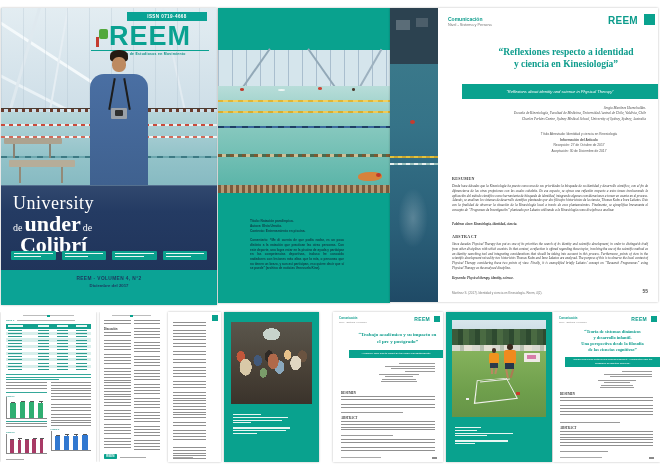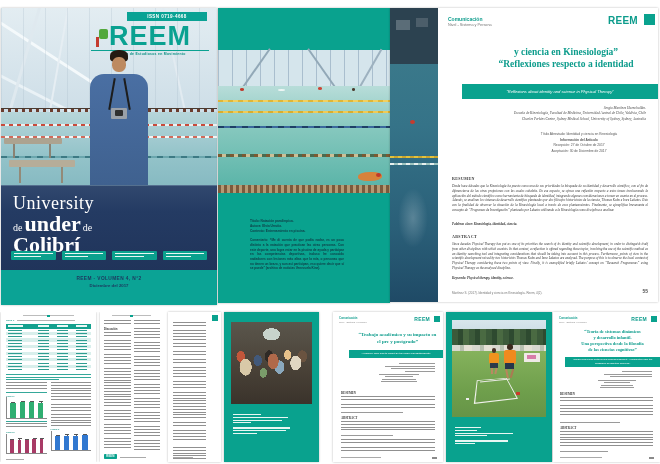--- a/index.html
+++ b/index.html
@@ -91,21 +91,21 @@
     <div class="abs" style="left:0;top:177px;right:0;height:85px;
          background:linear-gradient(180deg,#31486e 0,#243b63 30%,#20345a 100%);border-top:1.5px solid #55708f;"></div>
 
     <div class="abs serif" style="left:12px;top:186px;color:#fff;">
       <div style="font-size:18px;line-height:19px;letter-spacing:.5px;">University</div>
       <div style="display:flex;align-items:baseline;margin-top:1px;">
         <span style="font-size:10px;">de</span>
         <span style="font-size:22px;font-weight:bold;line-height:20px;margin:0 2px;">under</span>
         <span style="font-size:10px;">de</span>
       </div>
-      <div style="font-size:22px;line-height:22px;font-weight:bold;">Colibrí</div>
+      <div style="font-size:22px;line-height:22px;font-weight:bold;text-align:center;">Colibrí</div>
     </div>
 
     <div class="abs" style="left:10px;right:10px;top:243px;display:flex;gap:6px;">
       <div class="chip">
           <div class="ln w" style="height:.9px;"></div>
           <div class="ln w" style="height:.9px;width:70%;"></div>
         </div>
       <div class="chip">
           <div class="ln w" style="height:.9px;"></div>
           <div class="ln w" style="height:.9px;width:60%;"></div>
@@ -173,22 +173,22 @@
     </div>
 
     <div class="abs" style="left:58px;top:8px;">
       <div style="font-size:5px;font-weight:bold;color:#0d9c8c;">Comunicación</div>
       <div style="font-size:3.8px;color:#777;margin-top:1px;">Nivel - Sistema y Persona</div>
     </div>
     <div class="abs mini-logo" style="right:20px;top:7px;font-size:10px;">REEM</div>
     <div class="corner-sq" style="right:3px;top:6px;width:11px;height:11px;"></div>
 
     <div class="abs title-teal" style="left:92px;right:8px;top:38px;text-align:center;font-size:9.5px;line-height:1.3;">
+      <div>“Reflexiones respecto a identidad</div>
       <div>y ciencia en Kinesiología”</div>
-      <div>“Reflexiones respecto a identidad</div>
     </div>
 
     <div class="abs teal-bg" style="left:72px;right:0;top:76px;height:15px;">
       <div style="font-size:4.1px;color:#fff;text-align:center;line-height:15px;font-style:italic;">“Reflexions about identity and science in Physical Therapy”</div>
     </div>
 
     <div class="abs serif" style="right:12px;top:98px;text-align:right;font-style:italic;font-size:3.5px;line-height:1.55;color:#444;">
       <div>Sergio Martínez Huenchullán.</div>
       <div>Escuela de Kinesiología, Facultad de Medicina, Universidad Austral de Chile, Valdivia, Chile</div>
       <div>Charles Perkins Centre, Sydney Medical School, University of Sydney, Sydney, Australia</div>

